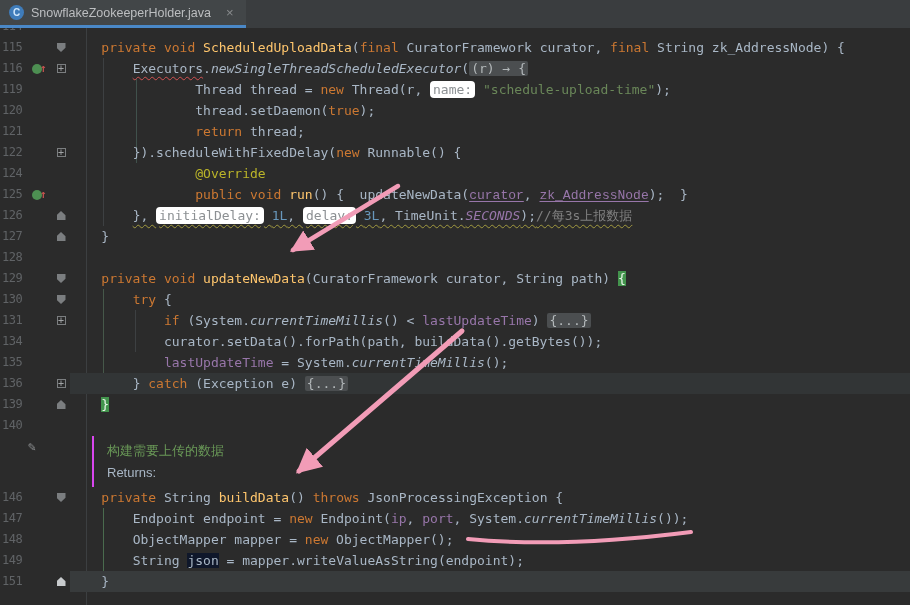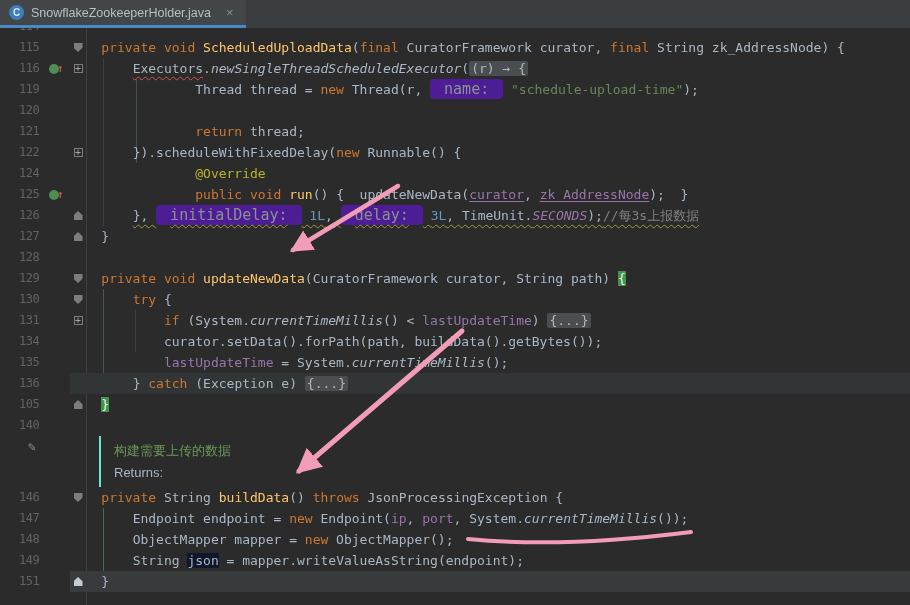--- a/index.html
+++ b/index.html
@@ -13,53 +13,53 @@
          font:bold 10px/15px "Liberation Sans",sans-serif;text-align:center;flex:none;}
   .tab-label{font-family:"Liberation Sans",sans-serif;font-size:12.5px;color:#bcbec0;white-space:nowrap;}
   .tab-close{color:#888b8d;font-size:13px;margin-left:8px;font-family:"Liberation Sans",sans-serif;}
   
   .editor{position:absolute;top:28px;left:0;right:0;bottom:0;overflow:hidden;}
   .vg{position:absolute;width:1px;background:#3d4042;z-index:0;}
   .row{display:flex;height:21px;line-height:21px;font-size:13px;white-space:pre;position:relative;z-index:1;}
   .row.partial{height:9px;overflow:hidden;}
   .row.partial .gut{margin-top:-12px;}
   .gut{width:70px;flex:none;display:flex;}
-  .lnum{width:30px;padding-left:19px;color:#606366;font-size:12px;flex:none;letter-spacing:-0.5px;}
+  .lnum{width:30px;padding-left:2px;color:#606366;font-size:12px;flex:none;letter-spacing:-0.5px;}
   .gic{width:20px;flex:none;display:flex;align-items:center;}
   .fmcell{width:18px;flex:none;display:flex;align-items:center;justify-content:center;}
   .codeln{flex:1;color:#a9b7c6;}
   .row.dim .codeln{background:#323536;}
   .row.caret .codeln{background:#383b3c;}
   .seg{white-space:pre;}
   .k{color:#cc7832;} .m{color:#ffc66d;margin-top:13px;} .s{color:#6a8759;} .n{color:#6897bb;}
   .f{color:#9876aa;} .c{color:#808080;} .an{color:#bbb529;} .d{}
   .it{font-style:italic;}
   .sf{color:#9876aa;font-style:italic;}
-  .uf{color:#9876aa;text-decoration:underline;text-underline-offset:2px;}
+  .uf{color:#9876aa;text-decoration:underline;text-underline-offset:2px;font-family:Liberation Mono, monospace;}
   .er{text-decoration:underline wavy #d25252 1px;text-underline-offset:3px;text-decoration-skip-ink:none;}
-  .h{background:#4c1d95;color:#8c9093;border-radius:4px;padding:1px 14px;font-size:15px;}
+  .h{background:#ffffff;color:#8c9093;border-radius:4px;padding:1px 3px;font-size:13px;}
   .fo{background:#4b4e50;color:#b3b8ba;padding:0 2px;border-radius:2px;}
   .bh{background:#43944d;color:#eaf7ea;}
   .jh{background:#0f172a;}
   .wavy{text-decoration:underline wavy #a29a40 1px;text-underline-offset:4px;text-decoration-skip-ink:none;}
   
   .ovr{display:inline-flex;align-items:center;}
   .ovr .cir{width:10px;height:10px;border-radius:50%;background:#4d8f52;flex:none;}
   .ovr .arr{color:#c75450;font-size:11px;font-weight:bold;margin-left:-2px;line-height:10px;}
   .fm{width:9px;height:9px;background:#7b7e80;}
   .fm.start{clip-path:polygon(0 0,100% 0,100% 52%,50% 100%,0 52%);}
   .fm.end{clip-path:polygon(50% 0,100% 48%,100% 100%,0 100%,0 48%);}
   .fm.plus{background:transparent;border:1px solid #7b7e80;color:#a0a3a5;font-size:10px;
            line-height:7px;text-align:center;box-sizing:border-box;}
   .row.caret .fm{background:#c8cbcd;}
   
   .docblock{height:51px;display:flex;position:relative;z-index:1;}
   .docgut{width:70px;flex:none;position:relative;}
   .pencil{position:absolute;left:28px;top:3px;color:#8f9294;font-size:13px;}
-  .doccontent{margin-left:29px;border-left:2px solid #5eead4;padding:4px 0 0 13px;
+  .doccontent{margin-left:22px;border-left:2px solid #d946ef;padding:4px 0 0 13px;
               font-family:"Liberation Sans","DejaVu Sans",sans-serif;font-size:13px;line-height:22px;}
   .docline1{color:#699857;}
   .docline2{color:#a9b7c6;}
   
   .overlay{position:absolute;top:0;left:0;z-index:10;pointer-events:none;}
 </style>
 </head>
 <body>
 
 <div class="window">
@@ -79,35 +79,35 @@
     <div class="vg" style="left:136px;top:51px;height:84px;background:#40514c;"></div>
     <div class="vg" style="left:103px;top:261px;height:84px;background:#46584a;"></div>
     <div class="vg" style="left:135px;top:282px;height:42px;"></div>
     <div class="vg" style="left:103px;top:480px;height:84px;background:#4a6b4e;"></div>
 
     <div id="code-area">
         <div class="row partial"><div class="gut"><span class="lnum">114</span><span class="gic"></span><span class="fmcell"></span></div><div class="codeln"><span class="seg d"></span><span></span></div></div>
         <div class="row"><div class="gut"><span class="lnum">115</span><span class="gic"></span><span class="fmcell"><span class="fm start"></span></span></div><div class="codeln"><span class="seg d">    </span><span><span class="seg k">private</span><span class="seg d"> </span><span class="seg k">void</span><span class="seg d"> </span><span class="seg m">ScheduledUploadData</span><span class="seg d">(</span><span class="seg k">final</span><span class="seg d"> CuratorFramework curator, </span><span class="seg k">final</span><span class="seg d"> String zk_AddressNode) {</span></span></div></div>
         <div class="row"><div class="gut"><span class="lnum">116</span><span class="gic"><span class="ovr"><span class="cir"></span><span class="arr">↑</span></span></span><span class="fmcell"><span class="fm plus">+</span></span></div><div class="codeln"><span class="seg d">        </span><span><span class="seg er">Executors</span><span class="seg d">.</span><span class="seg it">newSingleThreadScheduledExecutor</span><span class="seg d">(</span><span class="seg fo">(r) → {</span></span></div></div>
         <div class="row"><div class="gut"><span class="lnum">119</span><span class="gic"></span><span class="fmcell"></span></div><div class="codeln"><span class="seg d">                </span><span><span class="seg d">Thread thread = </span><span class="seg k">new</span><span class="seg d"> Thread(r, </span><span class="seg h">name:</span><span class="seg d"> </span><span class="seg s">"schedule-upload-time"</span><span class="seg d">);</span></span></div></div>
-        <div class="row"><div class="gut"><span class="lnum">120</span><span class="gic"></span><span class="fmcell"></span></div><div class="codeln"><span class="seg d">                </span></div></div>
+        <div class="row"><div class="gut"><span class="lnum">120</span><span class="gic"></span><span class="fmcell"></span></div><div class="codeln"><span class="seg d">                </span><span><span class="seg d">thread.setDaemon(</span><span class="seg k">true</span><span class="seg d">);</span></span></div></div>
         <div class="row"><div class="gut"><span class="lnum">121</span><span class="gic"></span><span class="fmcell"></span></div><div class="codeln"><span class="seg d">                </span><span><span class="seg k">return</span><span class="seg d"> thread;</span></span></div></div>
         <div class="row"><div class="gut"><span class="lnum">122</span><span class="gic"></span><span class="fmcell"><span class="fm plus">+</span></span></div><div class="codeln"><span class="seg d">        </span><span><span class="seg d">}).scheduleWithFixedDelay(</span><span class="seg k">new</span><span class="seg d"> Runnable() {</span></span></div></div>
         <div class="row"><div class="gut"><span class="lnum">124</span><span class="gic"></span><span class="fmcell"></span></div><div class="codeln"><span class="seg d">                </span><span><span class="seg an">@Override</span></span></div></div>
         <div class="row"><div class="gut"><span class="lnum">125</span><span class="gic"><span class="ovr"><span class="cir"></span><span class="arr">↑</span></span></span><span class="fmcell"></span></div><div class="codeln"><span class="seg d">                </span><span><span class="seg k">public</span><span class="seg d"> </span><span class="seg k">void</span><span class="seg d"> </span><span class="seg m">run</span><span class="seg d">() {  updateNewData(</span><span class="seg uf">curator</span><span class="seg d">, </span><span class="seg uf">zk_AddressNode</span><span class="seg d">);  }</span></span></div></div>
         <div class="row"><div class="gut"><span class="lnum">126</span><span class="gic"></span><span class="fmcell"><span class="fm end"></span></span></div><div class="codeln"><span class="seg d">        </span><span class="wavy"><span class="seg d">}, </span><span class="seg h">initialDelay:</span><span class="seg d"> </span><span class="seg n">1L</span><span class="seg d">, </span><span class="seg h">delay:</span><span class="seg d"> </span><span class="seg n">3L</span><span class="seg d">, TimeUnit.</span><span class="seg sf">SECONDS</span><span class="seg d">);</span><span class="seg c">//每3s上报数据</span></span></div></div>
         <div class="row"><div class="gut"><span class="lnum">127</span><span class="gic"></span><span class="fmcell"><span class="fm end"></span></span></div><div class="codeln"><span class="seg d">    </span><span><span class="seg d">}</span></span></div></div>
         <div class="row"><div class="gut"><span class="lnum">128</span><span class="gic"></span><span class="fmcell"></span></div><div class="codeln"><span class="seg d"></span><span></span></div></div>
         <div class="row"><div class="gut"><span class="lnum">129</span><span class="gic"></span><span class="fmcell"><span class="fm start"></span></span></div><div class="codeln"><span class="seg d">    </span><span><span class="seg k">private</span><span class="seg d"> </span><span class="seg k">void</span><span class="seg d"> </span><span class="seg m">updateNewData</span><span class="seg d">(CuratorFramework curator, String path) </span><span class="seg bh">{</span></span></div></div>
         <div class="row"><div class="gut"><span class="lnum">130</span><span class="gic"></span><span class="fmcell"><span class="fm start"></span></span></div><div class="codeln"><span class="seg d">        </span><span><span class="seg k">try</span><span class="seg d"> {</span></span></div></div>
         <div class="row"><div class="gut"><span class="lnum">131</span><span class="gic"></span><span class="fmcell"><span class="fm plus">+</span></span></div><div class="codeln"><span class="seg d">            </span><span><span class="seg k">if</span><span class="seg d"> (System.</span><span class="seg it">currentTimeMillis</span><span class="seg d">() &lt; </span><span class="seg f">lastUpdateTime</span><span class="seg d">) </span><span class="seg fo">{...}</span></span></div></div>
         <div class="row"><div class="gut"><span class="lnum">134</span><span class="gic"></span><span class="fmcell"></span></div><div class="codeln"><span class="seg d">            </span><span><span class="seg d">curator.setData().forPath(path, buildData().getBytes());</span></span></div></div>
         <div class="row"><div class="gut"><span class="lnum">135</span><span class="gic"></span><span class="fmcell"></span></div><div class="codeln"><span class="seg d">            </span><span><span class="seg f">lastUpdateTime</span><span class="seg d"> = System.</span><span class="seg it">currentTimeMillis</span><span class="seg d">();</span></span></div></div>
         <div class="row dim"><div class="gut"><span class="lnum">136</span><span class="gic"></span><span class="fmcell"><span class="fm plus">+</span></span></div><div class="codeln"><span class="seg d">        </span><span><span class="seg d">} </span><span class="seg k">catch</span><span class="seg d"> (Exception e) </span><span class="seg fo">{...}</span></span></div></div>
-        <div class="row"><div class="gut"><span class="lnum">105</span><span class="gic"></span><span class="fmcell"><span class="fm end"></span></span></div><div class="codeln"><span class="seg d">    </span><span><span class="seg bh">}</span></span></div></div>
+        <div class="row"><div class="gut"><span class="lnum">139</span><span class="gic"></span><span class="fmcell"><span class="fm end"></span></span></div><div class="codeln"><span class="seg d">    </span><span><span class="seg bh">}</span></span></div></div>
         <div class="row"><div class="gut"><span class="lnum">140</span><span class="gic"></span><span class="fmcell"></span></div><div class="codeln"><span class="seg d"></span><span></span></div></div>
         <div class="docblock">
           <div class="docgut">
             <span class="pencil">✎</span>
           </div>
           <div class="doccontent">
             <div class="docline1">构建需要上传的数据</div>
             <div class="docline2">Returns:</div>
           </div>
         </div>

